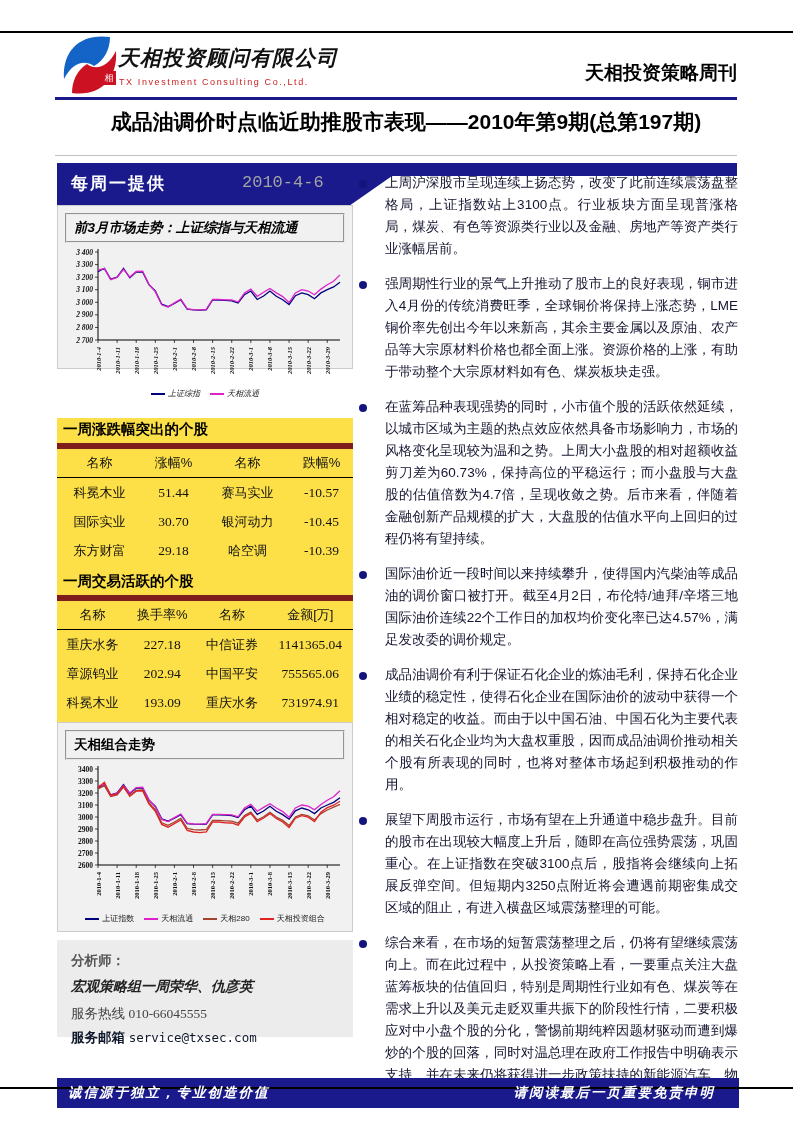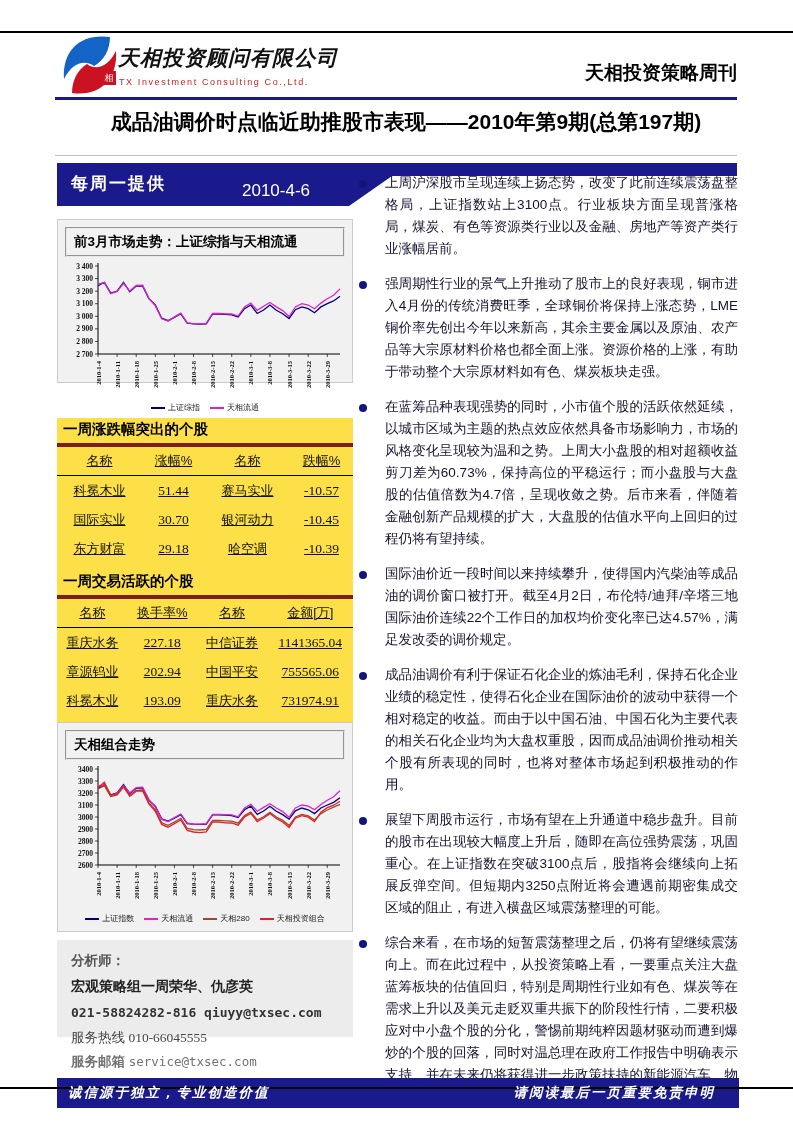--- a/index.html
+++ b/index.html
@@ -12,47 +12,47 @@
   .thin-rule{left:55px;top:155px;width:682px;height:1px;background:#c0c0c0;}
   .company-name{left:118px;top:44px;font-family:"Liberation Serif",serif;font-weight:bold;
                 font-style:italic;font-size:21px;color:#111;letter-spacing:1px;white-space:nowrap;}
   .company-en{left:119px;top:77px;font-size:9px;color:#c22;letter-spacing:1.6px;white-space:nowrap;}
   .journal-title{right:56px;top:60px;font-size:19px;font-weight:bold;color:#000;white-space:nowrap;}
   .doc-title{left:65px;top:108px;width:682px;text-align:center;font-size:21px;font-weight:bold;color:#000;white-space:nowrap;}
   
   .band{left:57px;top:163px;width:680px;height:43px;background:#1a1a8c;
         clip-path:polygon(0 0,100% 0,100% 13px,335px 13px,292px 100%,0 100%);}
   .band-label{left:14px;top:9px;color:#fff;font-size:17px;font-weight:bold;letter-spacing:2px;}
-  .band-date{left:185px;top:18px;color:#ffffff;font-size:17px;font-family:Liberation Sans, sans-serif;}
+  .band-date{left:185px;top:10px;color:#a3a3a3;font-size:17px;font-family:Liberation Mono, monospace;}
   
   .gbox{left:57px;width:296px;background:#f1f1f1;border:1px solid #cccccc;box-sizing:border-box;}
-  .box1{top:219px;height:164px;}
+  .box1{top:205px;height:164px;font-style:italic;}
   .box2{top:722px;height:210px;}
   .box-titlebar{margin:7px 7px 2px 7px;padding:4px 7px;border:2px groove #e8e8e8;background:#f1f1f1;
                 font-size:13.5px;font-weight:bold;color:#000;white-space:nowrap;}
   .chart-wrap{margin-left:4px;}
   .legend{display:flex;justify-content:center;gap:10px;font-size:8px;color:#222;margin-top:-6px;}
   .legend .lg{display:flex;align-items:center;gap:3px;white-space:nowrap;}
   .legend .dash{display:inline-block;width:14px;height:2px;}
   
   .tsection{left:57px;width:296px;background:#fde047;}
   .tsec1{top:418px;} .tsec2{top:570px;}
   .tbl-title{font-size:14.5px;font-weight:bold;color:#000;padding:2px 0 4px 6px;}
-  table.stk{width:100%;border-collapse:collapse;border-top:4px solid #7f1d1d;border-bottom:2px solid #000;
-            font-size:13px;color:#111;text-decoration:underline;}
+  table.stk{width:100%;border-collapse:collapse;border-top:6px solid #7f1d1d;border-bottom:2px solid #000;
+            font-size:13px;color:#111;}
   table.stk th{font-weight:normal;border-bottom:1px solid #000;padding:5px 2px;font-size:13px;}
   table.stk td{padding:5.5px 2px;text-align:center;font-family:"Liberation Serif",serif;font-size:13.5px;}
   table.stk td.cn{font-family:"Liberation Sans",sans-serif;font-size:13px;}
   
   .analyst{left:57px;top:940px;width:296px;height:97px;background:#ececec;box-sizing:border-box;padding:12px 0 0 14px;}
   .analyst .a1{font-size:13.5px;font-weight:bold;color:#555;margin-bottom:8px;}
-  .analyst .a2{font-size:14px;font-weight:bold;color:#222;margin-bottom:9px;}
+  .analyst .a2{font-size:14px;font-weight:bold;color:#222;margin-bottom:9px;font-style:italic;}
   .analyst .a3{font-size:13px;font-weight:bold;color:#333;font-family:"DejaVu Sans Mono",monospace;margin-bottom:9px;}
   .analyst .a4{font-size:13.5px;color:#444;font-family:"Liberation Serif",serif;margin-bottom:6px;}
-  .analyst .a5{font-size:13.5px;color:#737373;margin-bottom:4px;}
+  .analyst .a5{font-size:13.5px;color:#0f172a;margin-bottom:4px;}
   .analyst .a5 .val{font-family:"DejaVu Sans Mono",monospace;font-size:12.5px;}
   
   .bullets{left:357px;top:172px;width:381px;}
   .bullet{position:relative;padding-left:28px;margin-bottom:13px;text-align:justify;
           font-size:13.5px;line-height:22px;color:#141430;}
   .bullet::before{content:"";position:absolute;left:2px;top:8px;width:8px;height:8px;border-radius:50%;background:#14147e;}
   
   .footer-bar{left:57px;top:1078px;width:682px;height:30px;background:#1a1a8c;z-index:1;}
   .footer-line{left:0;top:1087px;width:793px;height:2px;background:#000;z-index:3;}
   .footer-text{top:1084px;z-index:4;color:#fff;font-family:"Liberation Serif",serif;
@@ -312,21 +312,20 @@
         <span class="lg">
           <span class="dash" style="background: rgb(224, 34, 34);"></span>
           <span>天相投资组合</span>
         </span>
       </div>
   </div>
 
   <div class="abs analyst">
     <div class="a1">分析师：</div>
     <div class="a2">宏观策略组一周荣华、仇彦英</div>
-    <div class="a3">021-58824282-816 qiuyy@txsec.com</div>
     <div class="a4"><span>服务热线</span> <span>010-66045555</span></div>
     <div class="a5"><b>服务邮箱</b> <span class="val">service@txsec.com</span></div>
   </div>
 
   <div class="abs bullets" id="bullets">
       <div class="bullet">上周沪深股市呈现连续上扬态势，改变了此前连续震荡盘整格局，上证指数站上3100点。行业板块方面呈现普涨格局，煤炭、有色等资源类行业以及金融、房地产等资产类行业涨幅居前。</div>
       <div class="bullet">强周期性行业的景气上升推动了股市上的良好表现，铜市进入4月份的传统消费旺季，全球铜价将保持上涨态势，LME铜价率先创出今年以来新高，其余主要金属以及原油、农产品等大宗原材料价格也都全面上涨。资源价格的上涨，有助于带动整个大宗原材料如有色、煤炭板块走强。</div>
       <div class="bullet">在蓝筹品种表现强势的同时，小市值个股的活跃依然延续，以城市区域为主题的热点效应依然具备市场影响力，市场的风格变化呈现较为温和之势。上周大小盘股的相对超额收益剪刀差为60.73%，保持高位的平稳运行；而小盘股与大盘股的估值倍数为4.7倍，呈现收敛之势。后市来看，伴随着金融创新产品规模的扩大，大盘股的估值水平向上回归的过程仍将有望持续。</div>
       <div class="bullet">国际油价近一段时间以来持续攀升，使得国内汽柴油等成品油的调价窗口被打开。截至4月2日，布伦特/迪拜/辛塔三地国际油价连续22个工作日的加权均价变化率已达4.57%，满足发改委的调价规定。</div>
       <div class="bullet">成品油调价有利于保证石化企业的炼油毛利，保持石化企业业绩的稳定性，使得石化企业在国际油价的波动中获得一个相对稳定的收益。而由于以中国石油、中国石化为主要代表的相关石化企业均为大盘权重股，因而成品油调价推动相关个股有所表现的同时，也将对整体市场起到积极推动的作用。</div>

